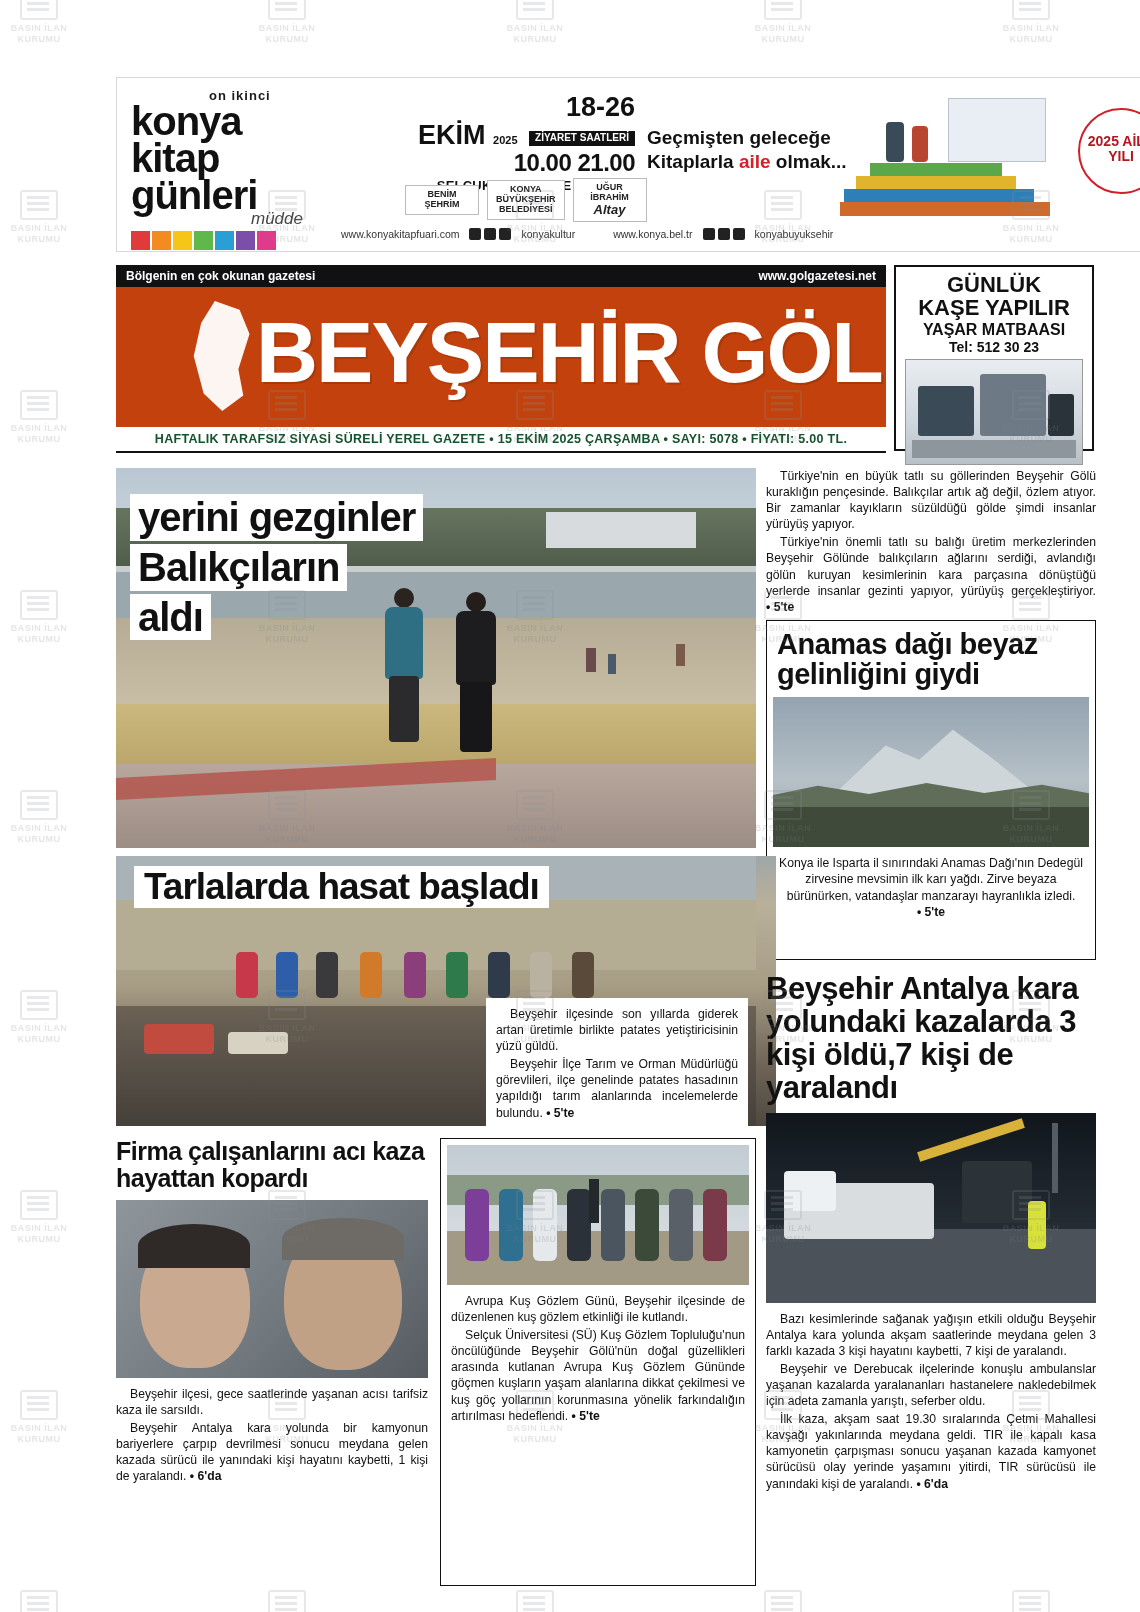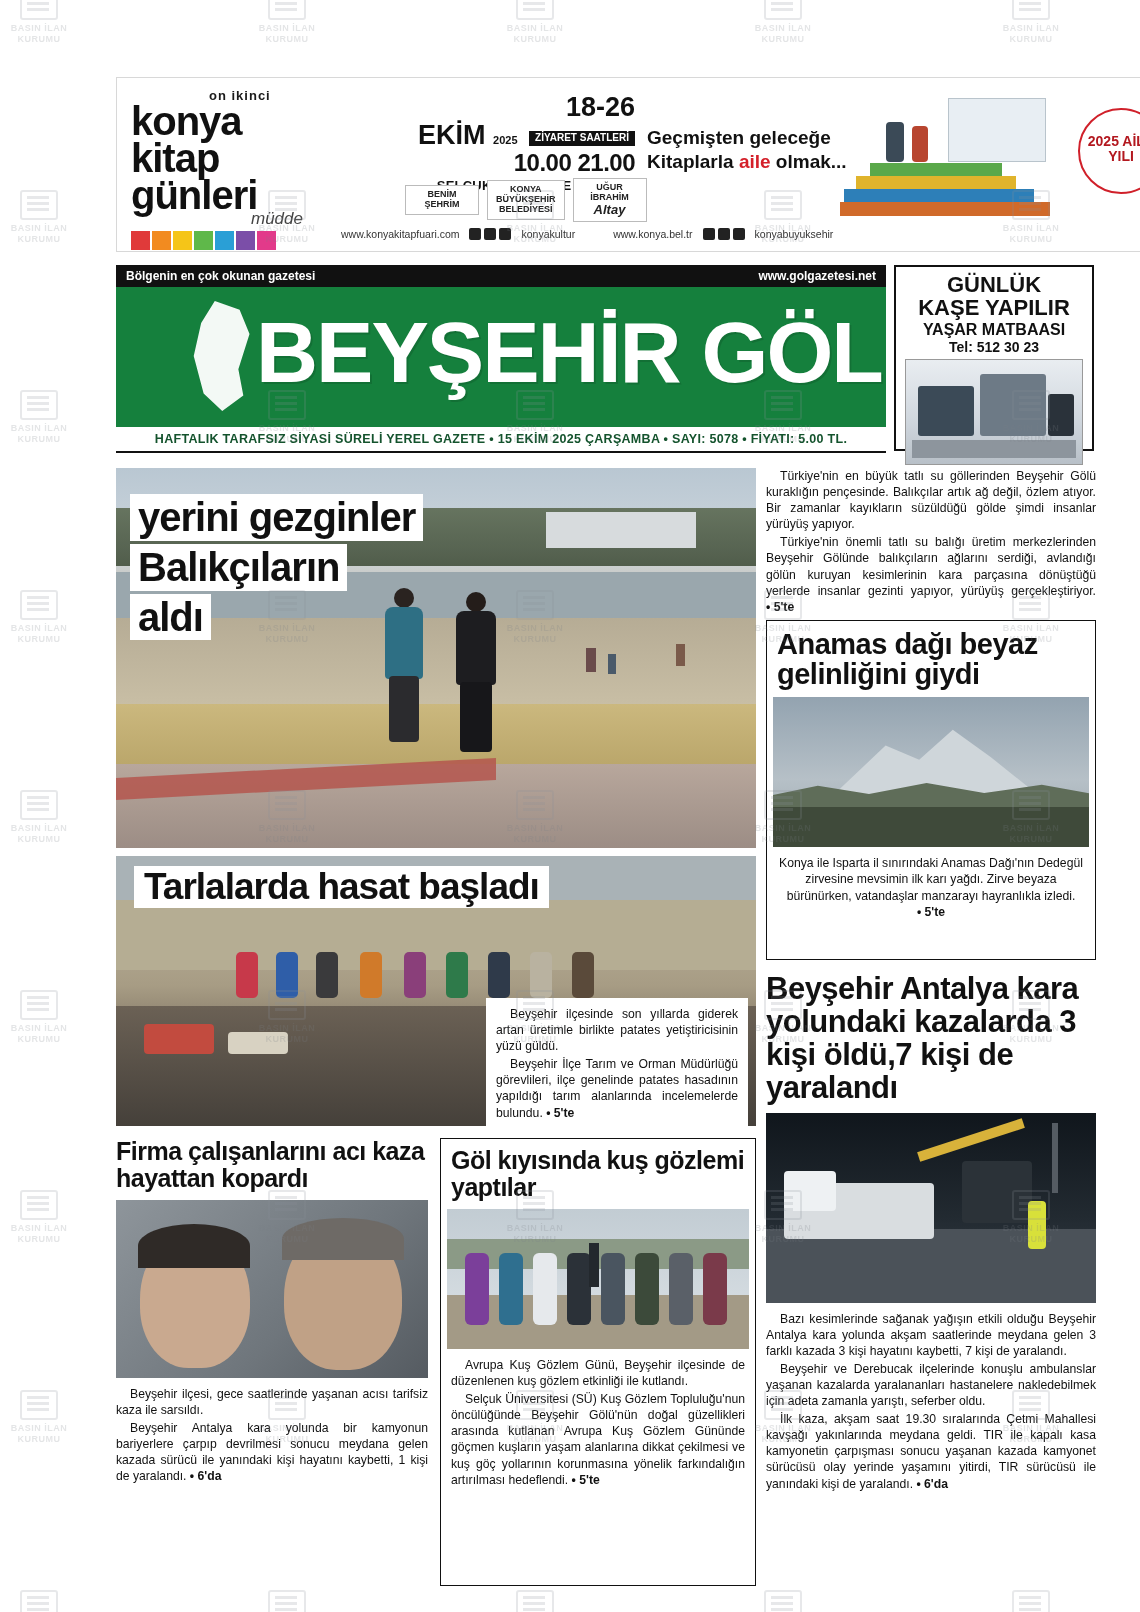--- a/index.html
+++ b/index.html
@@ -54,21 +54,21 @@
   .ad-slogan .red{color:#d4202a;}
   .ad-logos{position:absolute;left:288px;top:100px;display:flex;gap:8px;align-items:center;}
   .logo-box{border:1px solid #bbb;background:#fff;padding:4px 8px;text-align:center;font-size:9px;font-weight:bold;color:#222;line-height:1.1;min-width:56px;}
   .ad-urls{position:absolute;left:14px;top:150px;width:1030px;font-size:10.5px;color:#333;display:flex;gap:10px;align-items:center;}
   .ad-urls .soc{display:inline-flex;gap:3px;}
   .ad-urls .soc i{width:12px;height:12px;background:#222;border-radius:2px;display:inline-block;}
   .ad-books{position:absolute;right:120px;top:14px;width:230px;height:130px;}
   .ad-seal{position:absolute;right:16px;top:30px;width:86px;height:86px;border-radius:50%;background:#fff;border:2px solid #d0202a;text-align:center;font-size:14px;color:#b3181f;font-weight:bold;padding-top:24px;box-sizing:border-box;line-height:1.1;}
   
   .mast-top{position:absolute;left:74px;top:265px;width:770px;height:22px;background:#111;color:#fff;font-size:12px;font-weight:bold;padding:0 10px;box-sizing:border-box;display:flex;align-items:center;justify-content:space-between;}
-  .mast{position:absolute;left:74px;top:287px;width:770px;height:140px;background:#15803d;overflow:hidden;}
+  .mast{position:absolute;left:74px;top:287px;width:770px;height:140px;background:#c2410c;overflow:hidden;}
   .mast-title{position:absolute;left:140px;top:22px;font-size:86px;font-weight:bold;color:#fff;letter-spacing:-2px;line-height:1;text-shadow:2px 2px 0 rgba(0,0,0,.12);}
   .mast-lake{position:absolute;left:74px;top:14px;width:62px;height:110px;background:#fff;clip-path:polygon(40% 0,80% 8%,96% 30%,78% 62%,86% 86%,52% 100%,22% 84%,6% 50%,18% 20%);opacity:.95;}
   .mast-bottom{position:absolute;left:74px;top:427px;width:770px;height:24px;background:#fff;border-bottom:2px solid #111;color:#14532d;font-size:12.5px;font-weight:bold;display:flex;align-items:center;justify-content:center;letter-spacing:.3px;}
   
   .headad{position:absolute;left:852px;top:265px;width:200px;height:186px;border:2px solid #111;background:#fff;text-align:center;box-sizing:border-box;padding-top:6px;}
   .headad .l1{font-size:22px;font-weight:bold;color:#111;line-height:1.05;}
   .headad .l2{font-size:16px;font-weight:bold;color:#111;margin-top:2px;}
   .headad .l3{font-size:14px;font-weight:bold;color:#111;}
   .headad .pic{margin:4px auto 0 auto;width:176px;height:104px;border:1px solid #999;background:linear-gradient(180deg,#e9edf1 0%,#cfd6dd 60%,#b8c0c8 100%);position:relative;overflow:hidden;}
   .pic .m1{position:absolute;left:12px;top:26px;width:56px;height:50px;background:#3b4a57;border-radius:3px;}
@@ -108,21 +108,21 @@
   
   .anamas{position:absolute;left:724px;top:620px;width:330px;height:340px;border:1px solid #111;box-sizing:border-box;}
   .anamas .hl{font-size:29px;padding:8px 8px 4px 10px;}
   .anamas .ph{margin:4px 6px 0 6px;height:150px;position:relative;overflow:hidden;background:#93a0ab;}
   .anamas .ph .sky{position:absolute;inset:0;background:linear-gradient(180deg,#93a3b0,#b6c0c7 55%,#9aa6ac 100%);}
   .anamas .ph .mt{position:absolute;left:58px;top:28px;width:210px;height:72px;background:#cfd6da;clip-path:polygon(0 100%,26% 28%,42% 48%,58% 6%,76% 44%,100% 100%);}
   .anamas .ph .ridge{position:absolute;left:0;bottom:34px;width:320px;height:46px;background:#5f6d59;clip-path:polygon(0 60%,14% 40%,30% 58%,48% 34%,66% 56%,84% 38%,100% 58%,100% 100%,0 100%);}
   .anamas .ph .fg{position:absolute;left:0;bottom:0;width:320px;height:40px;background:#3f4a3a;}
   .anamas .cap{padding:8px 10px 0 10px;}
   
-  .tarla{position:absolute;left:74px;top:856px;width:640px;height:270px;}
+  .tarla{position:absolute;left:74px;top:856px;width:640px;height:270px;padding-left:20px;}
   .tarla .ph{position:absolute;inset:0;background:linear-gradient(180deg,#9fa7a8 0%,#b9b09a 18%,#a79c84 48%,#6e6356 78%,#4e4940 100%);overflow:hidden;}
   .tarla .ph .sky{position:absolute;left:0;top:0;width:640px;height:44px;background:#a9b2b6;}
   .tarla .ph .field{position:absolute;left:0;top:44px;width:640px;height:70px;background:#b5ad93;}
   .tarla .ph .dirt{position:absolute;left:0;top:150px;width:640px;height:120px;background:linear-gradient(180deg,#6b6155,#45403a);}
   .tarla .ph .w1{position:absolute;top:96px;width:22px;height:46px;border-radius:5px;}
   .tarla-hl{position:absolute;left:18px;top:10px;background:#fff;color:#111;font-size:37px;font-weight:bold;padding:2px 10px;letter-spacing:-1px;}
   .tarla-cap{position:absolute;left:370px;top:142px;width:262px;background:#fff;padding:8px 10px;box-sizing:border-box;}
   
   .firma{position:absolute;left:74px;top:1138px;width:312px;}
   .firma .hl{font-size:25px;line-height:1.08;}
@@ -362,21 +362,20 @@
     <div class="txt body-txt">
       <p>Beyşehir ilçesi, gece saatlerinde yaşanan acısı tarifsiz kaza ile sarsıldı.</p>
       <p>
         <span>Beyşehir Antalya kara yolunda bir kamyonun bariyerlere çarpıp devrilmesi sonucu meydana gelen kazada sürücü ile yanındaki kişi hayatını kaybetti, 1 kişi de yaralandı.</span>
         <span class="pg">• 6'da</span>
       </p>
     </div>
   </div>
 
   <div class="gol">
-    <div class="hl">Göl kıyısında kuş gözlemi yaptılar</div>
     <div class="ph">
       <div class="sky"></div>
         <div class="hills"></div>
         <div class="grnd"></div>
       <div class="pp" style="left:18px;background:#7b3f9a"></div>
       <div class="pp" style="left:52px;background:#2f6f8f"></div>
       <div class="pp" style="left:86px;background:#e6e9ec"></div>
       <div class="pp" style="left:120px;background:#2b3138"></div>
       <div class="pp" style="left:154px;background:#4a5560"></div>
       <div class="pp" style="left:188px;background:#3c4a3a"></div>

